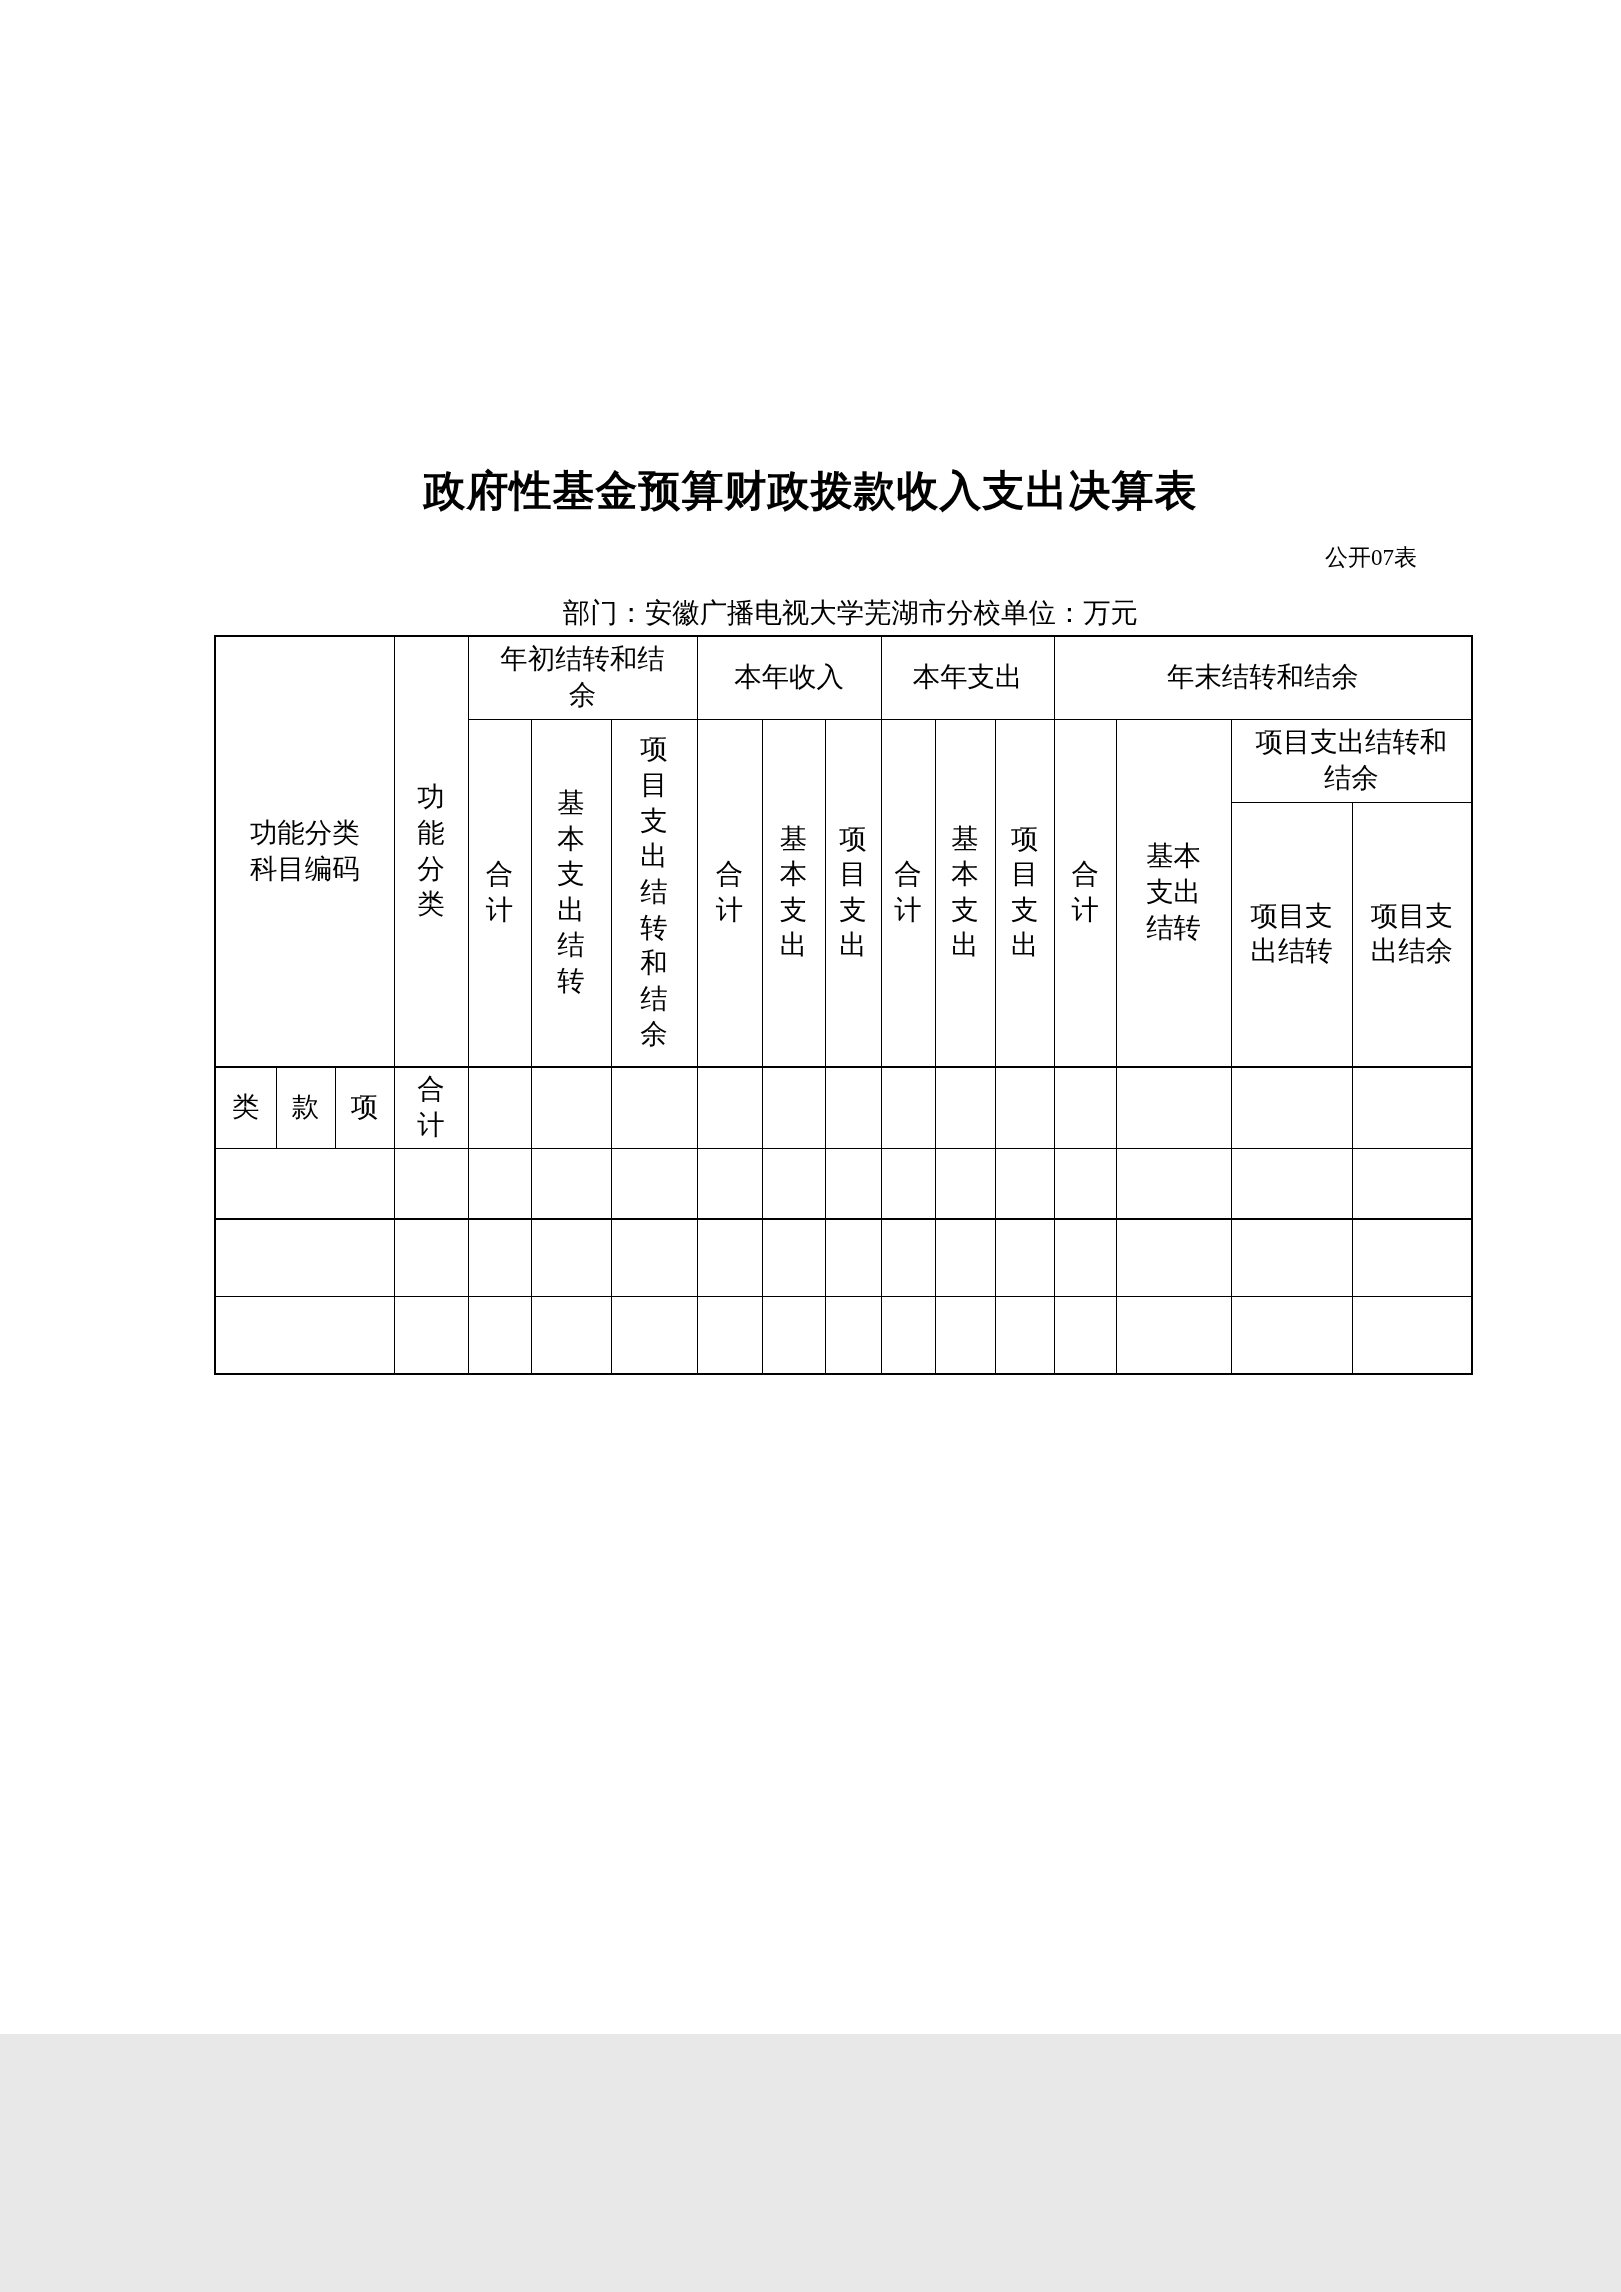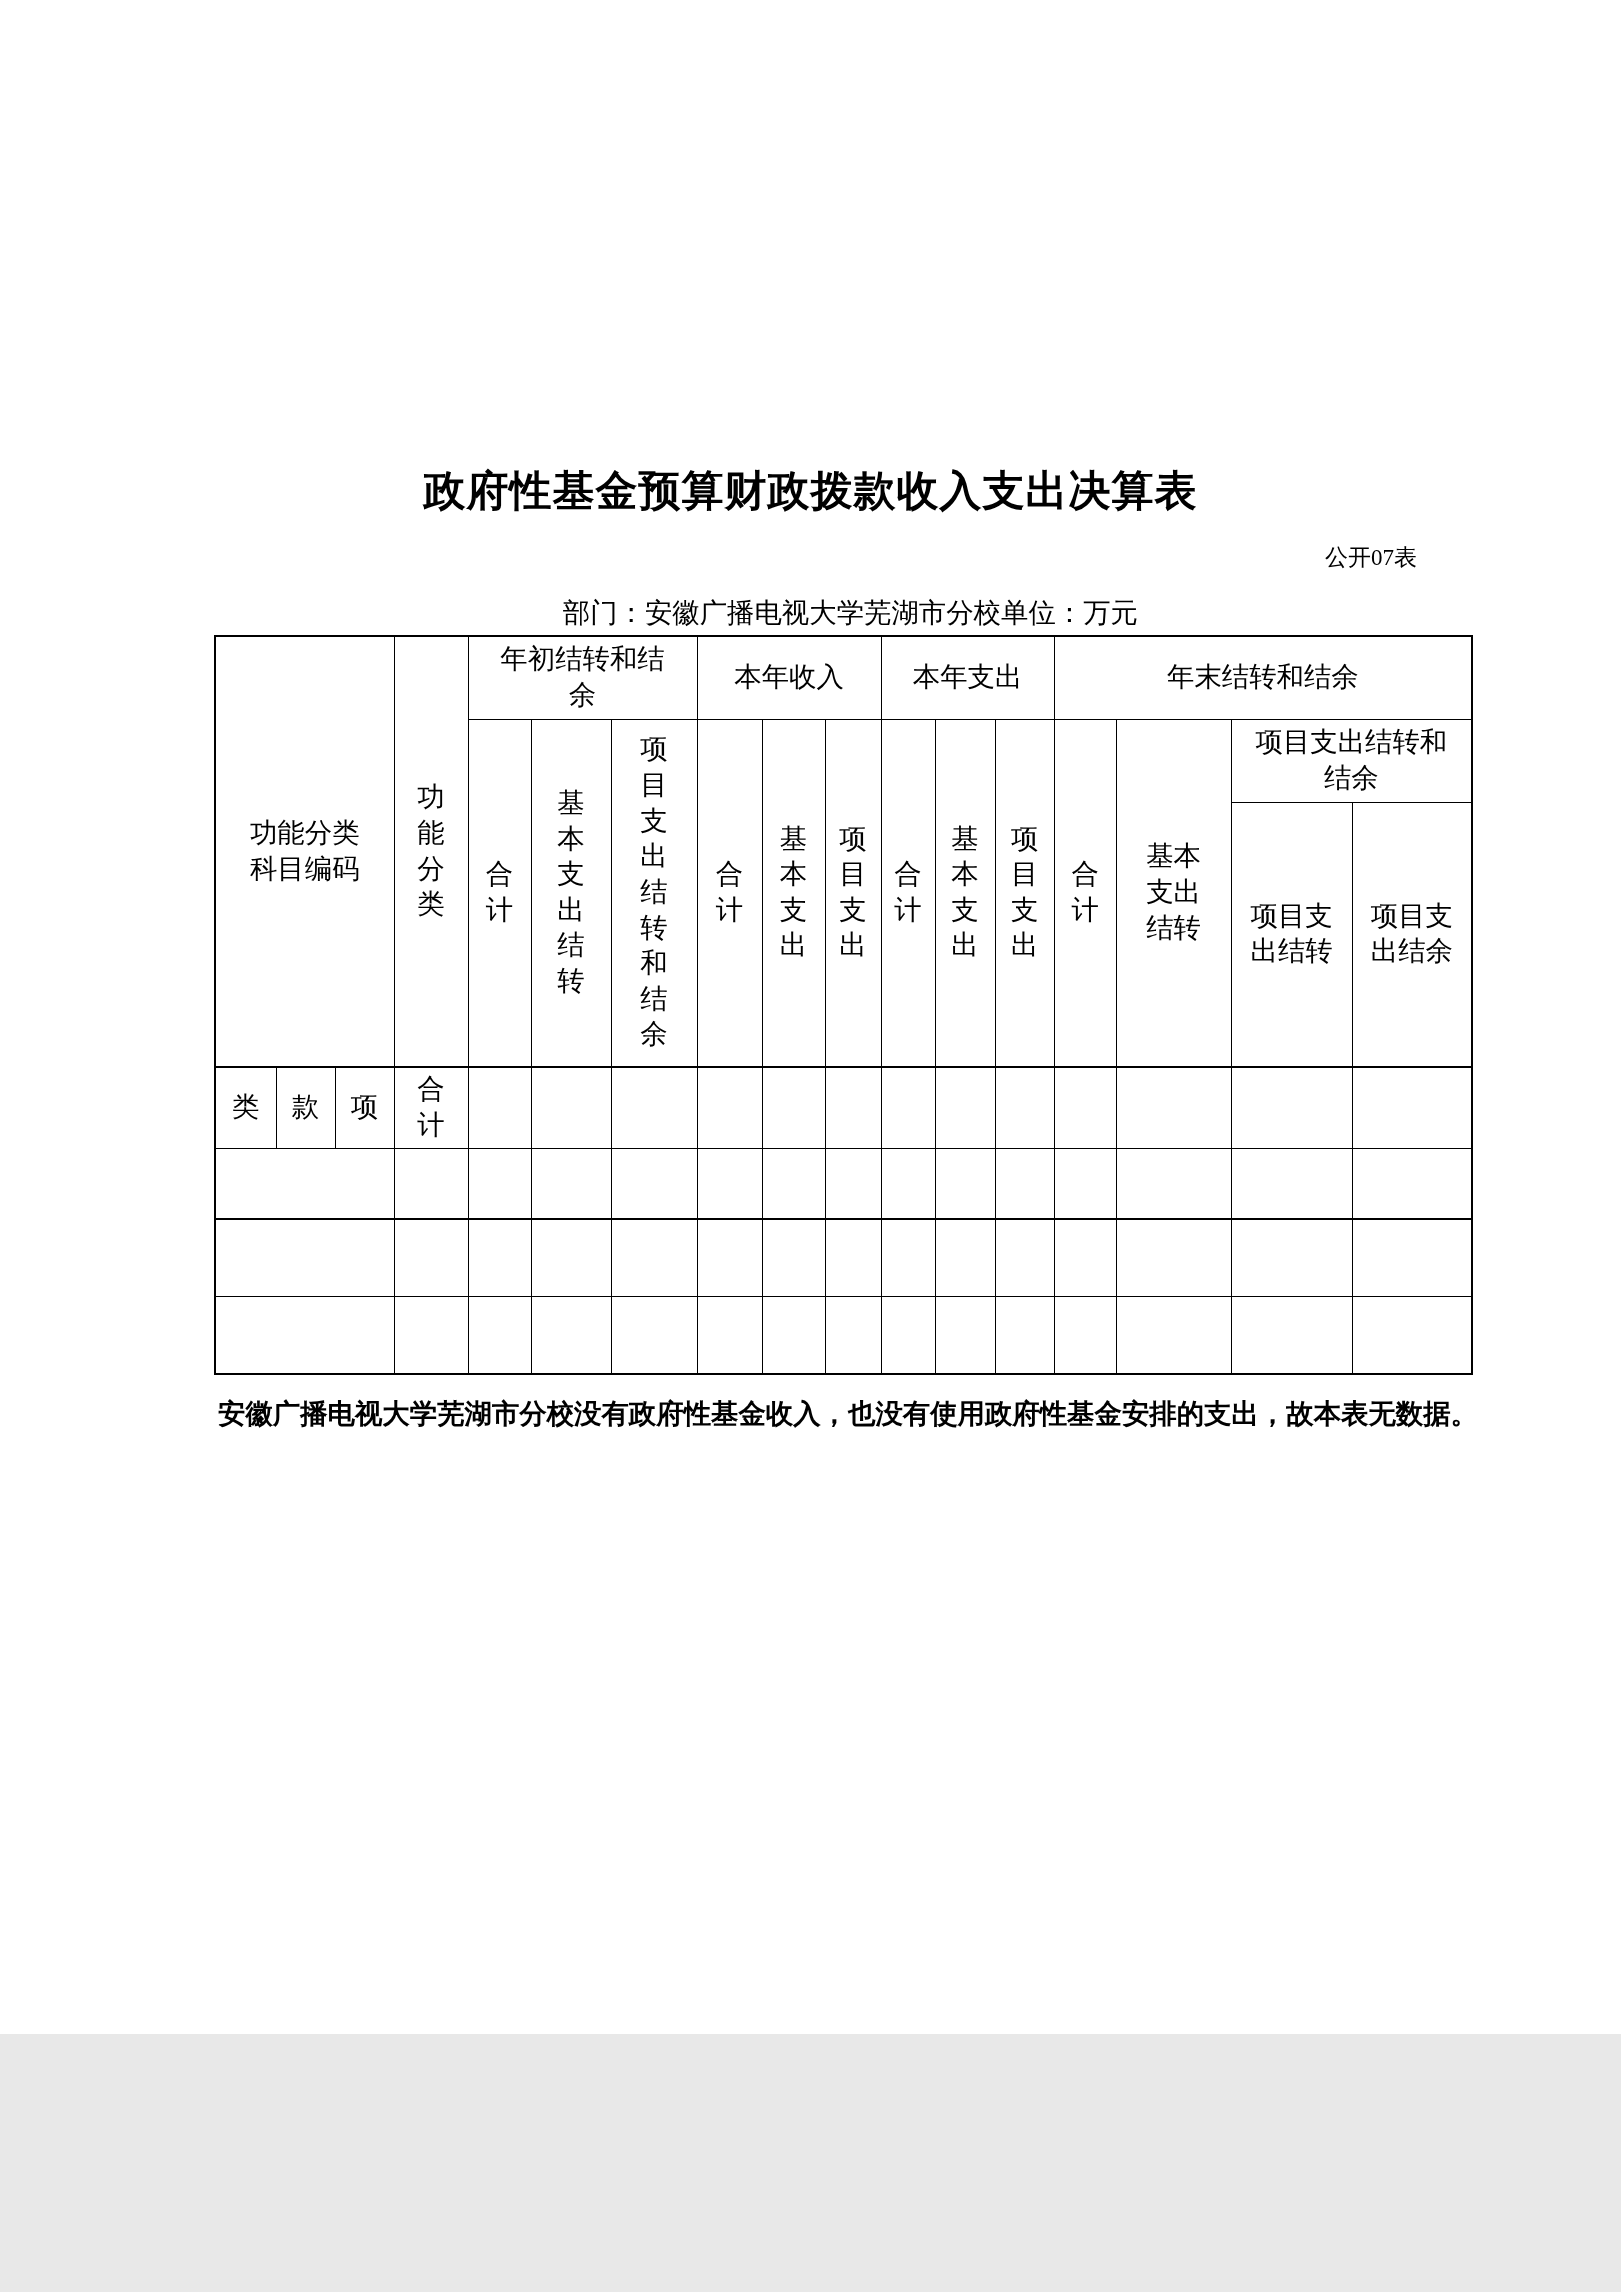--- a/index.html
+++ b/index.html
@@ -215,18 +215,17 @@
           <td></td>
           <td></td>
       <td></td>
           <td></td>
           <td></td>
       <td></td>
     </tr>
   </tbody>
     </table>
 
-  <div class="note">安徽广播电视大学芜湖市分校没有政府性基金收入，也没有使用政府性基金安排的支出，故本表无数据。</div>
 
   <div class="page-number">-3-</div>
 
 </div>
 
 
 </body></html>

